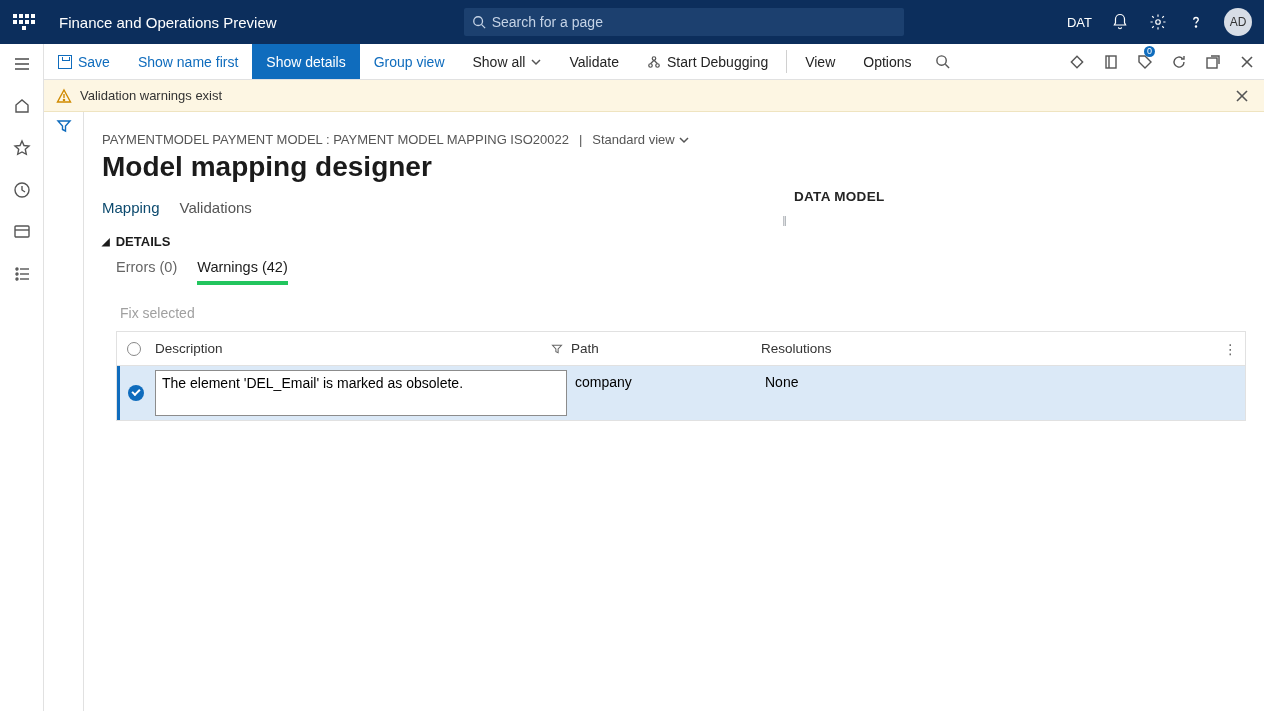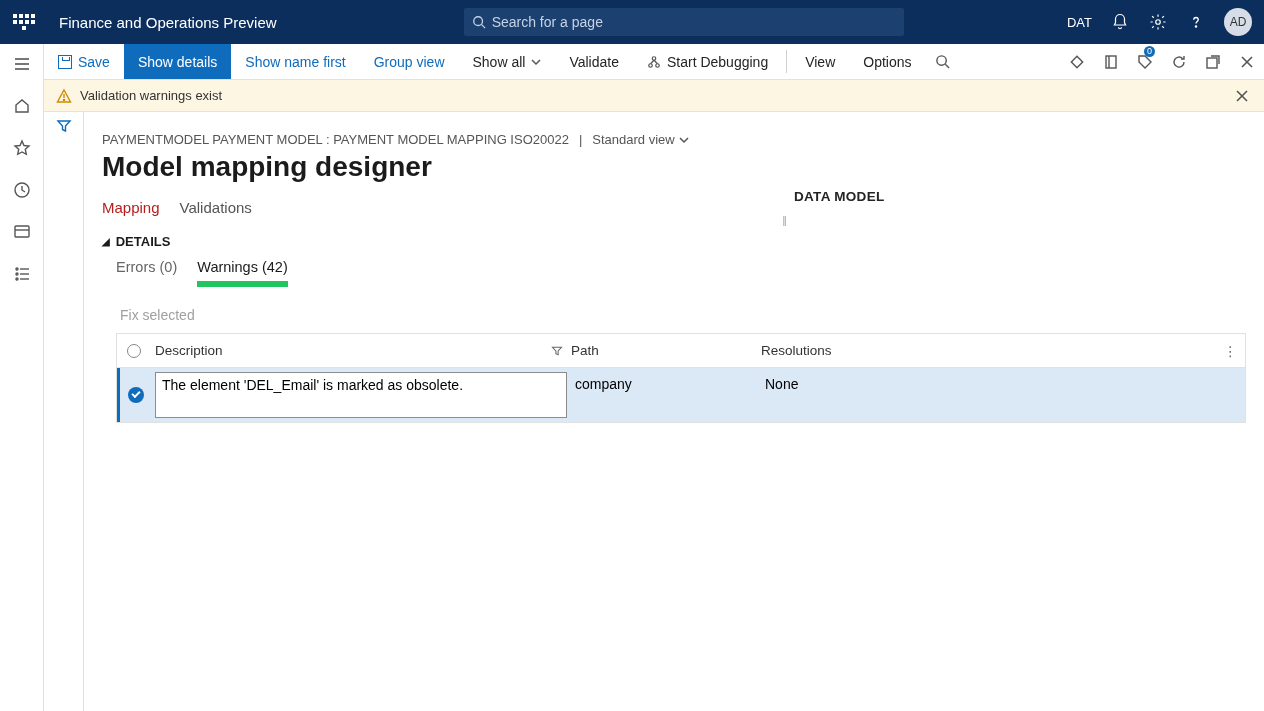--- a/index.html
+++ b/index.html
@@ -50,34 +50,34 @@
 
 .page-body { flex: 1; padding: 12px 18px 0 18px; position: relative; overflow: hidden; }
 
 .breadcrumb-row { display: flex; align-items: center; font-size: 13px; color: #555; gap: 10px; margin-top: 8px; }
 .breadcrumb-row .std-view { display: flex; align-items: center; gap: 4px; cursor: pointer; }
 
 .page-title { font-size: 28px; font-weight: 600; color: #1b1b1b; margin-top: 4px; }
 
 .tab-row { display: flex; gap: 20px; margin-top: 16px; font-size: 15px; color: #555; }
 .tab-row .tab { cursor: pointer; padding-bottom: 4px; }
-.tab-row .tab.active { color: #b91c1c; }
+.tab-row .tab.active { color: #0c4a6e; }
 
 .data-model-label { position: absolute; left: 710px; top: 77px; font-size: 13.5px; font-weight: 700; color: #242424; letter-spacing: 0.3px; }
 
 .resize-handle { position: absolute; left: 696px; top: 100px; width: 8px; height: 16px; cursor: col-resize; color: #9aa0a6; font-size: 10px; display:flex; align-items:center; justify-content:center; }
 .resize-handle::before { content: "||"; letter-spacing: -1px; }
 
 .details-block { margin-top: 14px; }
 .details-header { display: flex; align-items: center; gap: 6px; font-size: 13px; font-weight: 700; color: #1b1b1b; cursor: pointer; }
 .details-header .caret { font-size: 10px; }
 
 .sub-tabs { display: flex; gap: 20px; margin-top: 10px; margin-left: 14px; font-size: 14.5px; }
 .sub-tabs .sub-tab { color: #666; cursor: pointer; padding-bottom: 6px; text-align: right; }
-.sub-tabs .sub-tab.active { color: #1b1b1b; border-bottom: 6px solid #22c55e; }
+.sub-tabs .sub-tab.active { color: #1b1b1b; border-bottom: 4px solid #22c55e; }
 
 .fix-selected { margin: 20px 0 10px 18px; color: #a0a0a0; font-size: 14px; cursor: default; }
 
 .grid { margin-left: 14px; border: 1px solid #e1e1e1; }
 .grid-header { display: flex; align-items: center; height: 34px; border-bottom: 1px solid #e1e1e1; font-size: 13.5px; color: #333; }
 .grid-header .sel-col { width: 34px; display: flex; justify-content: center; }
 .grid-header .sel-col .circle { width: 14px; height: 14px; border: 1px solid #888; border-radius: 50%; }
 .grid-header .desc-col { flex: 0 0 420px; padding-left: 4px; display: flex; align-items: center; text-align: right; }
 .grid-header .desc-col .funnel-sm { margin-left: auto; margin-right: 8px; color: #666; }
 .grid-header .path-col { flex: 0 0 190px; }
@@ -186,22 +186,22 @@
   </div>
 </div>
 
 <div class="main-col">
 
   <div class="toolbar">
     <button class="tool-btn">
       <span class="save-ico"></span>
       <span>Save</span>
     </button>
+    <button class="tool-btn">Show name first</button>
     <button class="tool-btn active">Show details</button>
-    <button class="tool-btn">Show name first</button>
     <button class="tool-btn">Group view</button>
     <button class="tool-btn dark">
       <span>Show all</span>
       <svg width="10" height="10" viewBox="0 0 10 10" fill="none" stroke="#555" stroke-width="1.5">
           <path d="M1 3l4 4 4-4"></path>
         </svg>
     </button>
     <button class="tool-btn dark">Validate</button>
     <button class="tool-btn dark">
       <svg width="14" height="14" viewBox="0 0 16 16" fill="none" stroke="#555" stroke-width="1.4">

